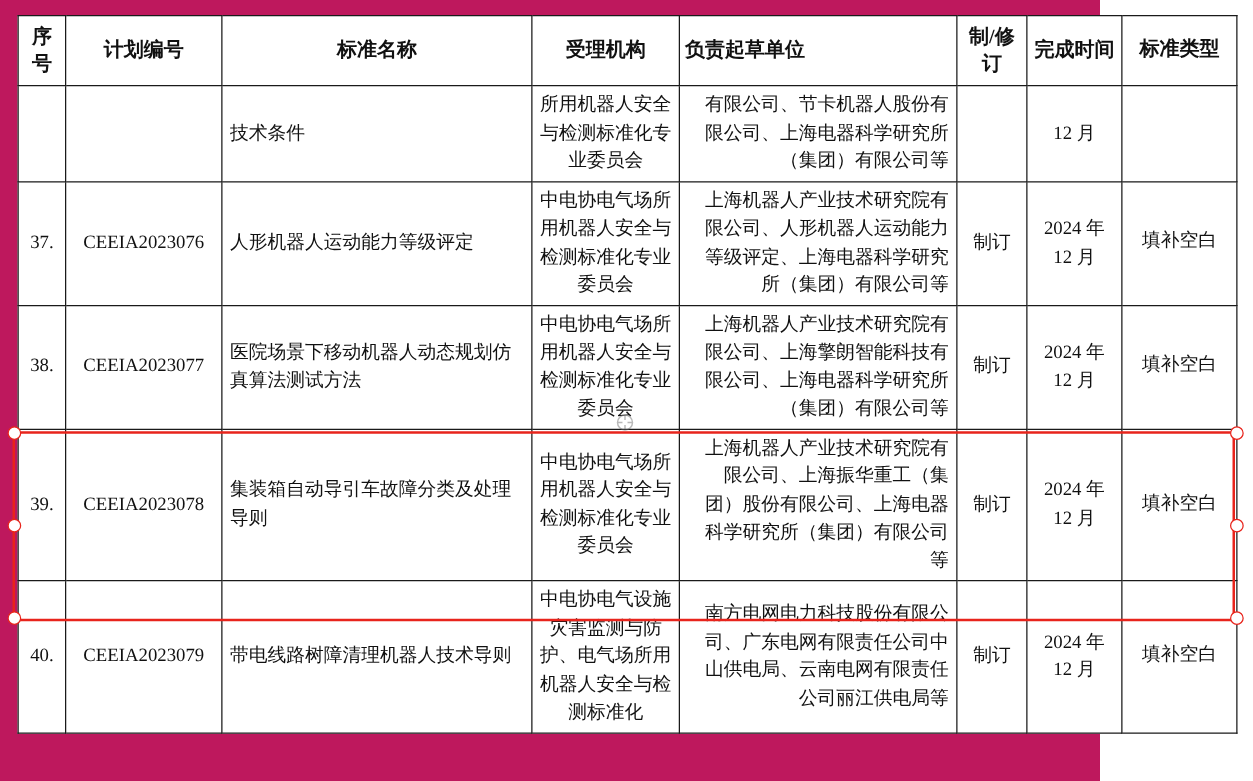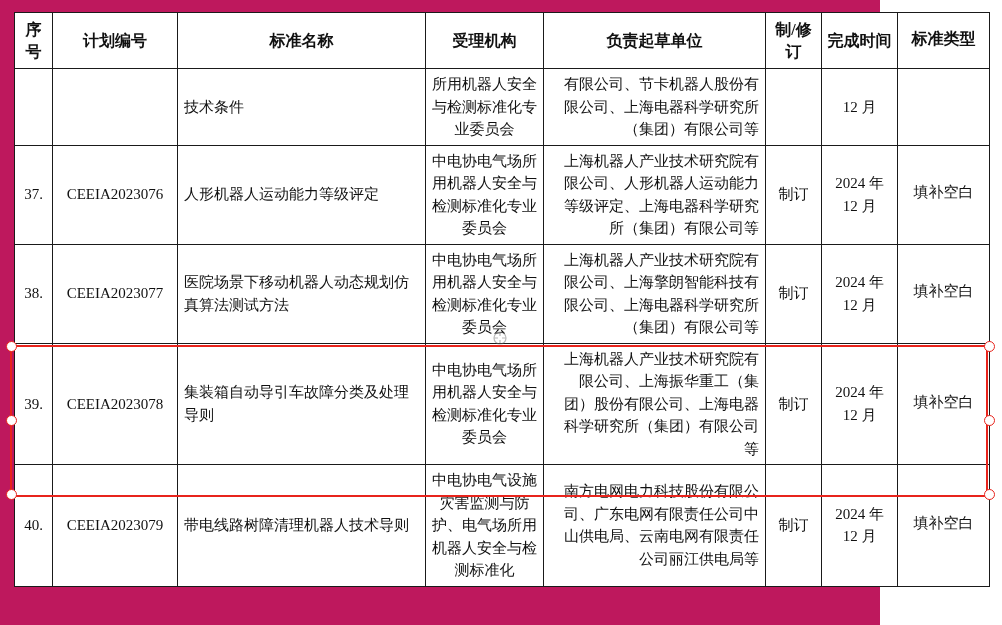--- a/index.html
+++ b/index.html
@@ -112,21 +112,21 @@
         <col style="width:56px">
       <col style="width:76px">
         <col style="width:92px">
     </colgroup>
     <tbody>
       <tr class="head">
         <td class="c-seq">序号</td>
         <td class="c-plan">计划编号</td>
         <td class="c-name" style="text-align:center">标准名称</td>
         <td class="c-org" style="text-align:center">受理机构</td>
-        <td class="c-unit" style="text-align:center">负责起草单位</td>
+        <td class="c-unit" style="text-align:left">负责起草单位</td>
         <td class="c-type">制/修订</td>
         <td class="c-time">完成时间</td>
         <td class="c-cat">标准类型</td>
       </tr>
 
       <tr>
         <td class="c-seq"></td>
         <td class="c-plan"></td>
         <td class="c-name v-top">技术条件</td>
         <td class="c-org v-top">所用机器人安全与检测标准化专业委员会</td>

